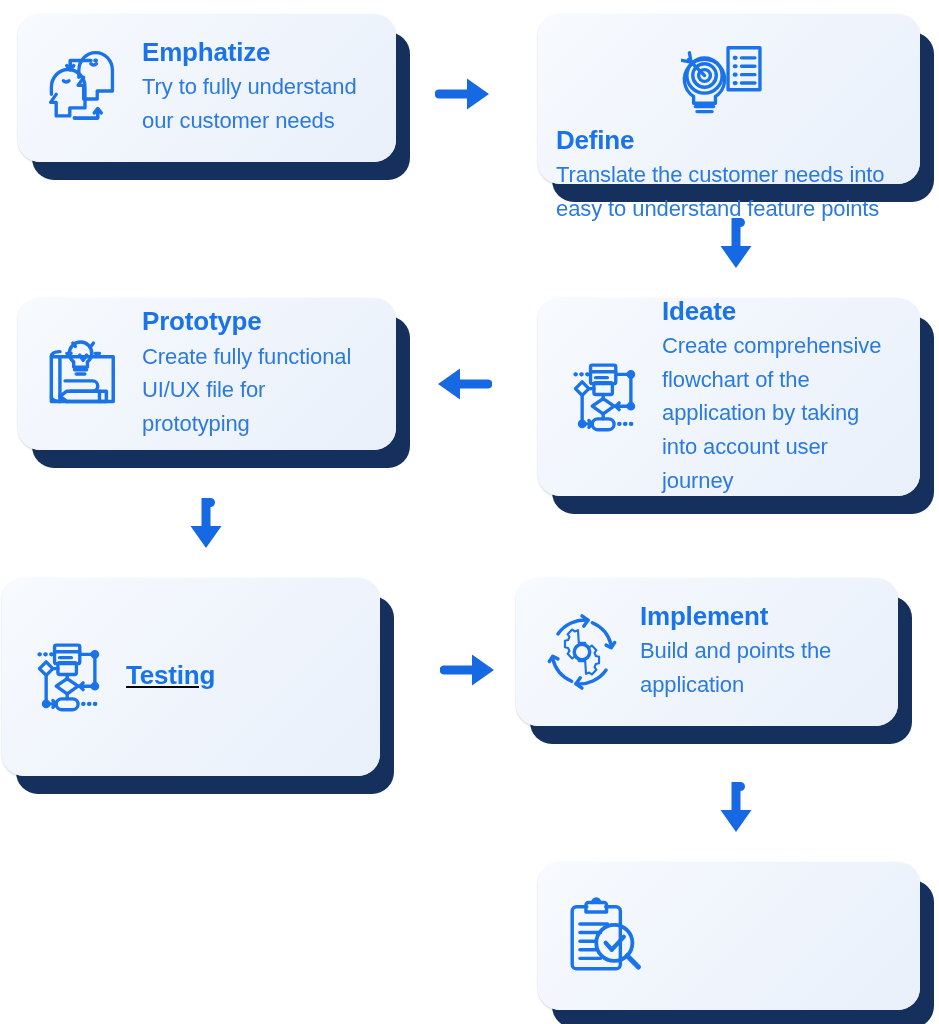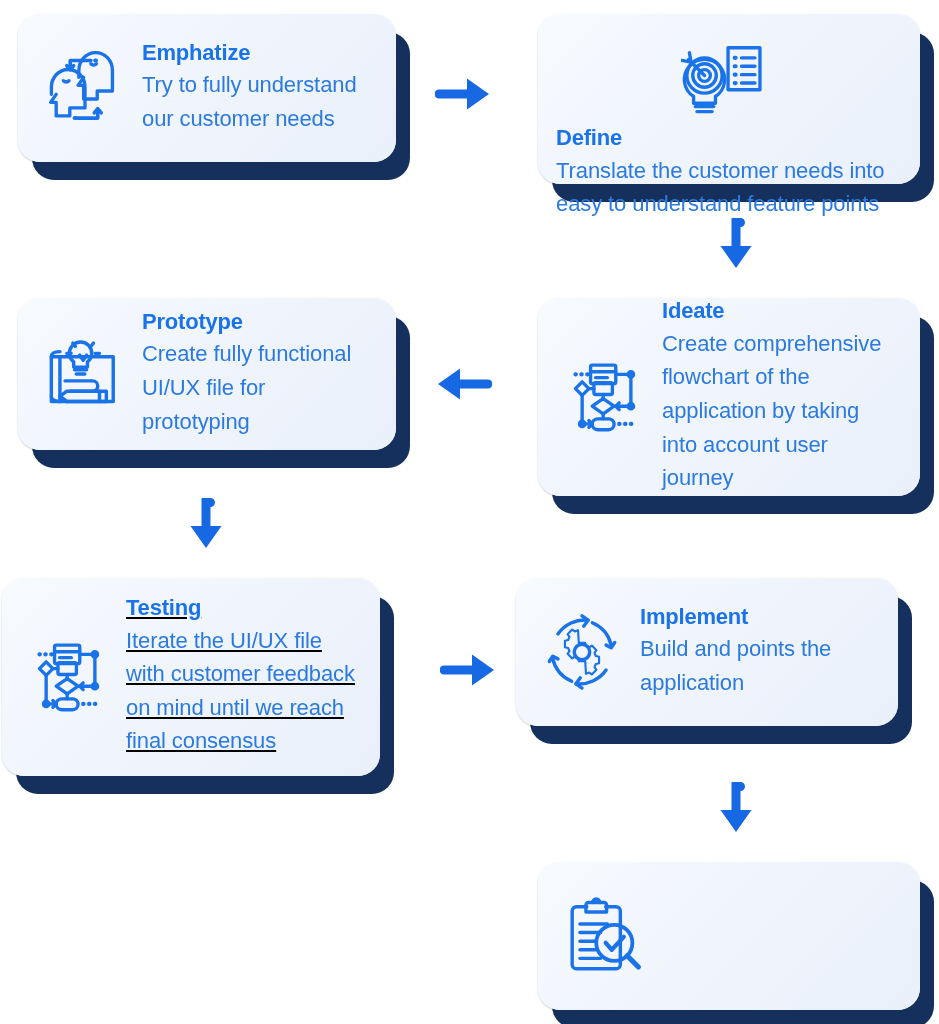--- a/index.html
+++ b/index.html
@@ -56,21 +56,21 @@
     margin-right: 10px;
   }
   .card-icon svg { display: block; }
 
   .card-body {
     flex: 1 1 auto;
     min-width: 0;
   }
   .card-title {
     color: #1a73e8;
-    font-size: 22px;
+    font-size: 26px;
     font-weight: bold;
     line-height: 1.12;
     letter-spacing: -0.2px;
     margin: 0 0 3px 0;
   }
   .card-desc {
     color: #2b7ae0;
     font-size: 22px;
     line-height: 1.53;
     letter-spacing: -0.1px;
@@ -245,21 +245,20 @@
         <path d="M49 70v6"></path>
         <rect x="36" y="76" width="26" height="13" rx="6.5"></rect>
         <path d="M24 48v34h12"></path>
         <circle cx="24" cy="82" r="3.2"></circle>
         <path d="M32 78l4 4-4 4"></path>
         <path d="M68 82h0.5M75 82h0.5M82 82h0.5" stroke-width="5"></path>
       </svg>
     </div>
     <div class="card-body">
       <p class="card-title">Testing</p>
-      <p class="card-desc">Iterate the UI/UX file with customer feedback on mind until we reach final consensus</p>
     </div>
   </div>
 
   <div class="card" id="card-implement">
     <div class="card-icon">
       <svg width="86" height="86" viewBox="0 0 100 100" fill="none" stroke="#1a73e8" stroke-width="4" stroke-linecap="round" stroke-linejoin="round">
 
         <g transform="translate(50,50)">
           <circle cx="0" cy="0" r="9"></circle>
           <path d="M-6-17h12l1.5 6 6 2.5 5-3.5 8.5 8.5-3.5 5 2.5 6 6 1.5v12l-6 1.5-2.5 6 3.5 5-8.5 8.5-5-3.5-6 2.5L6 17h-12l-1.5-6-6-2.5-5 3.5-8.5-8.5 3.5-5-2.5-6-6-1.5v-12l6-1.5 2.5-6-3.5-5 8.5-8.5 5 3.5 6-2.5z" transform="scale(0.62)"></path>

